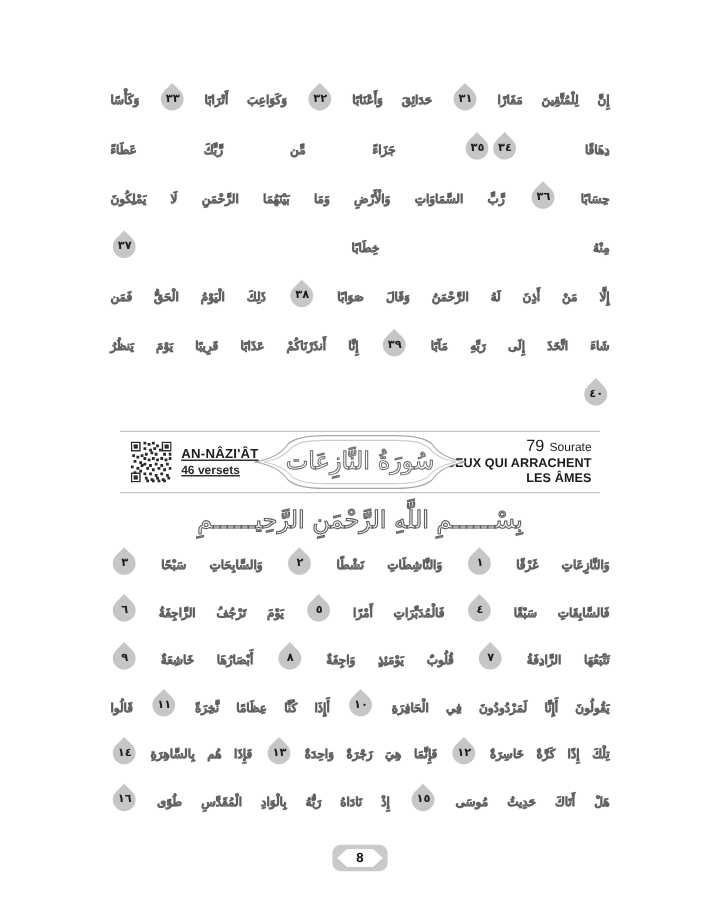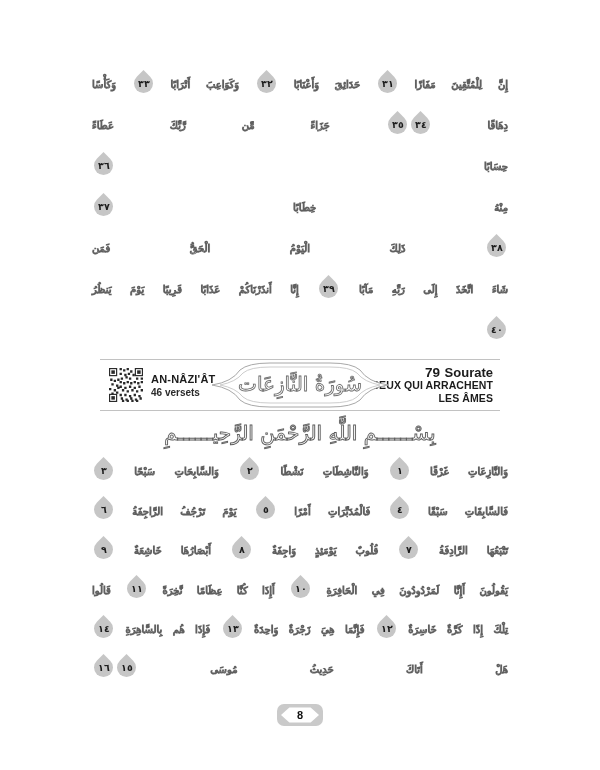--- a/index.html
+++ b/index.html
@@ -72,20 +72,21 @@
     display: flex;
     align-items: center;
     justify-content: space-between;
     background: #ffffff;
   }
   .band-left {
     display: flex;
     align-items: center;
     gap: 8px;
     padding-left: 9px;
+    text-decoration: underline;
   }
   .qr-icon { width: 34px; height: 34px; display: block; }
   .band-left-text { display: flex; flex-direction: column; gap: 2px; }
   .surah-name-latin {
     font-size: 11px; font-weight: bold; color: #1b1b1b; letter-spacing: 0.2px;
   }
   .surah-verse-count {
     font-size: 10px; font-weight: 600; color: #2b2b2b;
   }
   .band-center {
@@ -106,22 +107,22 @@
     -webkit-text-stroke: 0.8px #6a6a6a;
     text-shadow: 0 0 1px #a0a0a0;
     padding-bottom: 2px;
   }
   .band-right {
     text-align: right;
     padding-right: 7px;
     color: #1b1b1b;
     line-height: 13px;
   }
-  .surah-number { font-size: 13.5px; font-weight: bold; }
-  .sourate-label { font-size: 13px; font-weight: bold; margin-top: 43px; }
+  .surah-number { font-size: 13.5px; font-weight: normal; }
+  .sourate-label { font-size: 10px; font-weight: normal; margin-top: 43px; }
   .surah-name-fr { font-size: 10.5px; font-weight: bold; letter-spacing: 0.1px; }
 
   
   .basmala {
     position: absolute;
     top: 416px; left: 0;
     width: 600px; height: 34px;
     line-height: 34px;
     text-align: center;
     direction: rtl;
@@ -167,25 +168,25 @@
         </span><span class="ayah-text"> وَكَوَاعِبَ أَتْرَابًا </span><span class="verse-badge">
           <span class="verse-badge-num">٣٣</span>
         </span><span class="ayah-text"> وَكَأْسًا</span></div>
       <div class="quran-line" style="white-space: normal; font-size: 10px;"><span class="ayah-text">دِهَاقًا </span><span class="verse-badge">
           <span class="verse-badge-num">٣٤</span>
         </span><span class="verse-badge">
           <span class="verse-badge-num">٣٥</span>
         </span><span class="ayah-text"> جَزَاءً مِّن رَّبِّكَ عَطَاءً</span></div>
       <div class="quran-line" style="white-space: normal; font-size: 10px;"><span class="ayah-text">حِسَابًا </span><span class="verse-badge">
           <span class="verse-badge-num">٣٦</span>
-        </span></div>
+        </span><span class="ayah-text"> رَّبِّ السَّمَاوَاتِ وَالْأَرْضِ وَمَا بَيْنَهُمَا الرَّحْمَنِ لَا يَمْلِكُونَ</span></div>
       <div class="quran-line" style="white-space: normal; font-size: 10px;"><span class="ayah-text">مِنْهُ خِطَابًا </span><span class="verse-badge">
           <span class="verse-badge-num">٣٧</span>
         </span></div>
-      <div class="quran-line" style="white-space: normal; font-size: 10px;"><span class="verse-badge">
+      <div class="quran-line" style="white-space: normal; font-size: 10px;"><span class="ayah-text">إِلَّا مَنْ أَذِنَ لَهُ الرَّحْمَنُ وَقَالَ صَوَابًا </span><span class="verse-badge">
           <span class="verse-badge-num">٣٨</span>
         </span><span class="ayah-text"> ذَلِكَ الْيَوْمُ الْحَقُّ فَمَن</span></div>
       <div class="quran-line" style="white-space: normal; font-size: 10px;"><span class="ayah-text">شَاءَ اتَّخَذَ إِلَى رَبِّهِ مَآبًا </span><span class="verse-badge">
           <span class="verse-badge-num">٣٩</span>
         </span><span class="ayah-text"> إِنَّا أَنذَرْنَاكُمْ عَذَابًا قَرِيبًا يَوْمَ يَنظُرُ</span></div>
       <div class="quran-line" style="white-space: normal; font-size: 10px;"><span class="verse-badge">
           <span class="verse-badge-num">٤٠</span>
         </span></div>
     </div>
 
@@ -265,21 +266,21 @@
         </span><span class="ayah-text"> قَالُوا</span></div>
       <div class="quran-line" style="white-space: normal; font-size: 10px;"><span class="ayah-text">تِلْكَ إِذًا كَرَّةٌ خَاسِرَةٌ </span><span class="verse-badge">
           <span class="verse-badge-num">١٢</span>
         </span><span class="ayah-text"> فَإِنَّمَا هِيَ زَجْرَةٌ وَاحِدَةٌ </span><span class="verse-badge">
           <span class="verse-badge-num">١٣</span>
         </span><span class="ayah-text"> فَإِذَا هُم بِالسَّاهِرَةِ </span><span class="verse-badge">
           <span class="verse-badge-num">١٤</span>
         </span></div>
       <div class="quran-line" style="white-space: normal; font-size: 10px;"><span class="ayah-text">هَلْ أَتَاكَ حَدِيثُ مُوسَى </span><span class="verse-badge">
           <span class="verse-badge-num">١٥</span>
-        </span><span class="verse-badge">
+        </span><span class="ayah-text"> إِذْ نَادَاهُ رَبُّهُ بِالْوَادِ الْمُقَدَّسِ طُوًى </span><span class="verse-badge">
           <span class="verse-badge-num">١٦</span>
         </span></div>
     </div>
 
   <div class="page-ornament">
     <div class="lens"></div>
     <div class="page-number">8</div>
   </div>
 
 </div>

